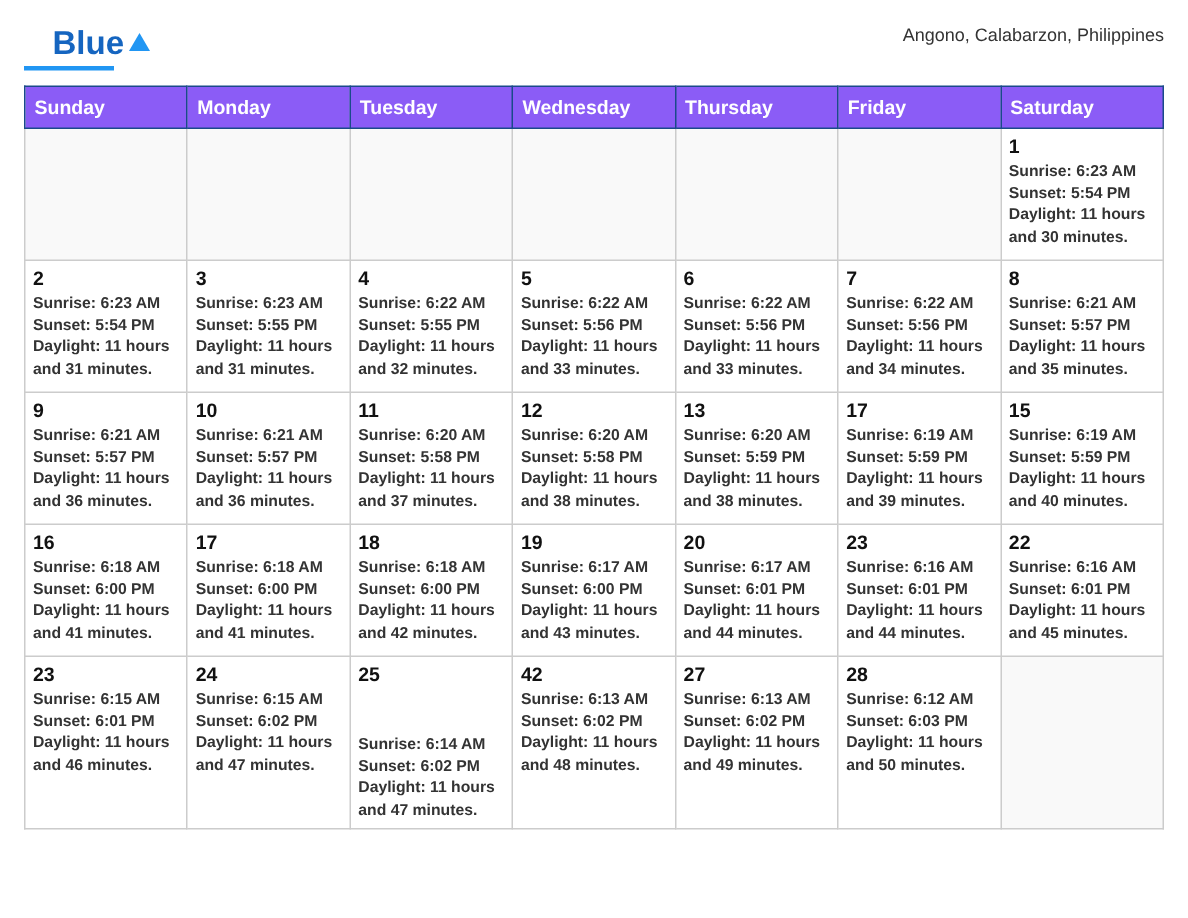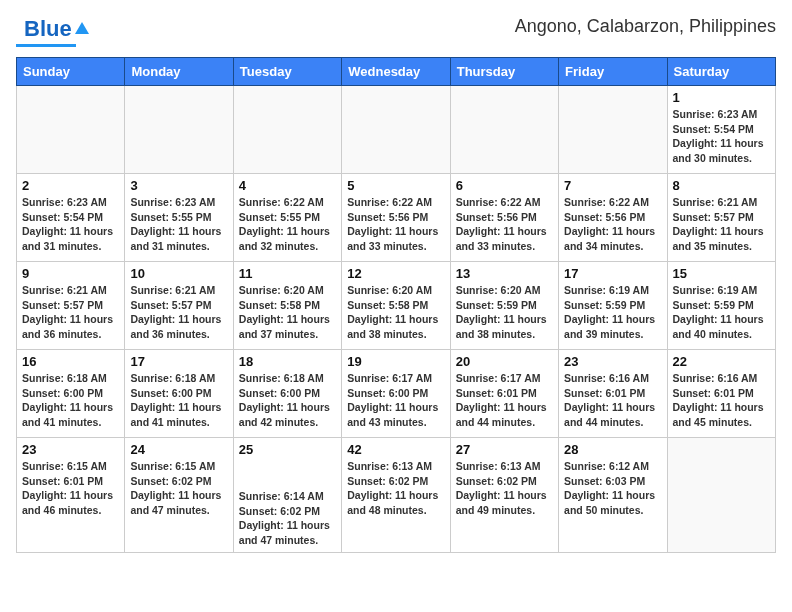--- a/index.html
+++ b/index.html
@@ -29,30 +29,30 @@
     }
     .title-block {
       text-align: right;
     }
     .month-title {
       font-size: 36px;
       font-weight: bold;
       color: #1a1a1a;
     }
     .location {
-      font-size: 18px;
+      font-size: 12px;
       color: #333;
     }
     .calendar {
       width: 100%;
       border-collapse: collapse;
       border: 1px solid #ccc;
     }
     .calendar th {
-      background: #3b82f6;
+      background: #8b5cf6;
       color: #fff;
       font-size: 13px;
       font-weight: bold;
       padding: 6px 6px;
       text-align: left;
       border: 1px solid #1a4a8a;
     }
     .calendar td {
       border: 1px solid #ccc;
       vertical-align: top;
@@ -81,21 +81,21 @@
     .calendar tr td {
       height: 88px;
     }
   </style>
 </head>
 <body>
 
 <div class="header">
   <div class="logo">
     <div style="display:flex;align-items:center;">
-      <span style="font-size:22px;font-weight:bold;color:#1565c0;margin-left:8px;">Blue</span>
+      <span style="font-size:22px;font-weight:bold;color:#1565c0;margin-left:19px;">Blue</span>
 
       <svg width="16" height="16" viewBox="0 0 16 16" style="margin-left:2px;margin-bottom:2px;">
         <polygon points="8,2 15,14 1,14" fill="#2196f3"></polygon>
       </svg>
     </div>
     <div class="logo-line"></div>
   </div>
   <div class="title-block">
     <div class="location">Angono, Calabarzon, Philippines</div>
   </div>

